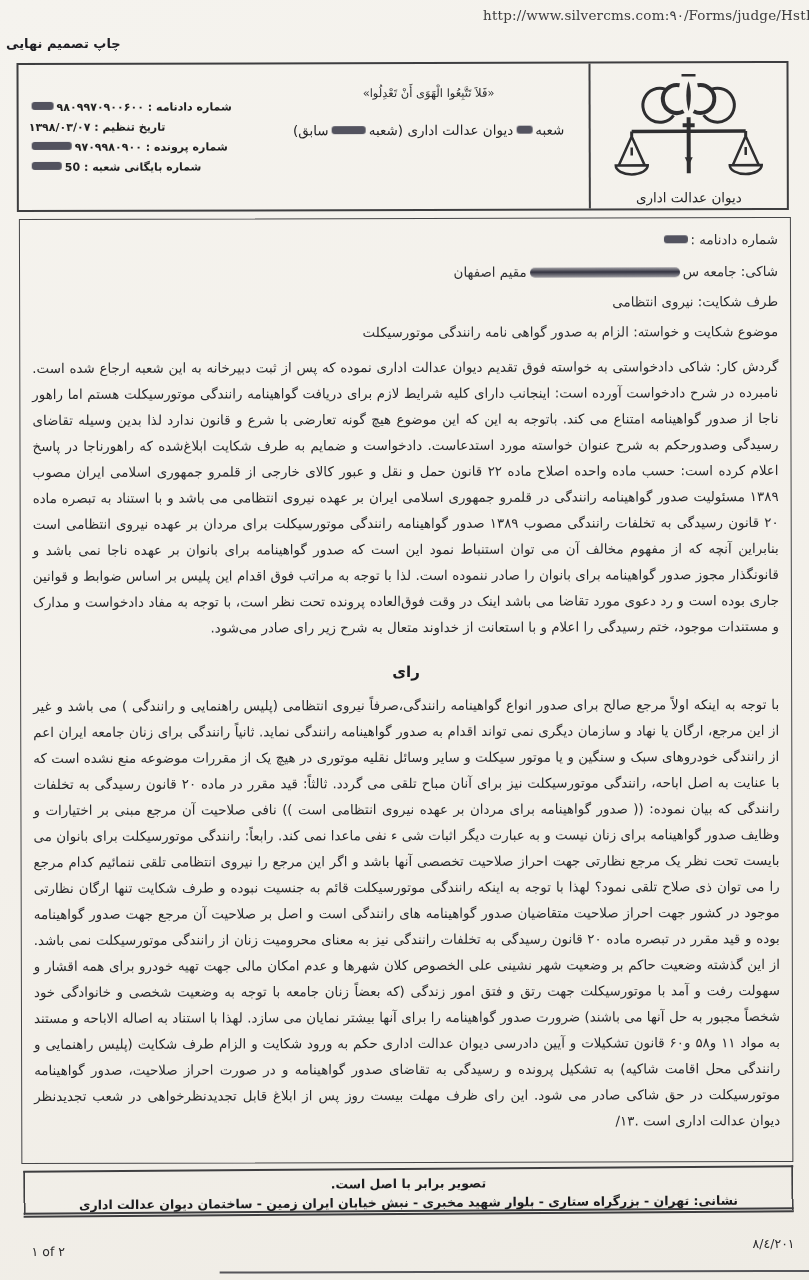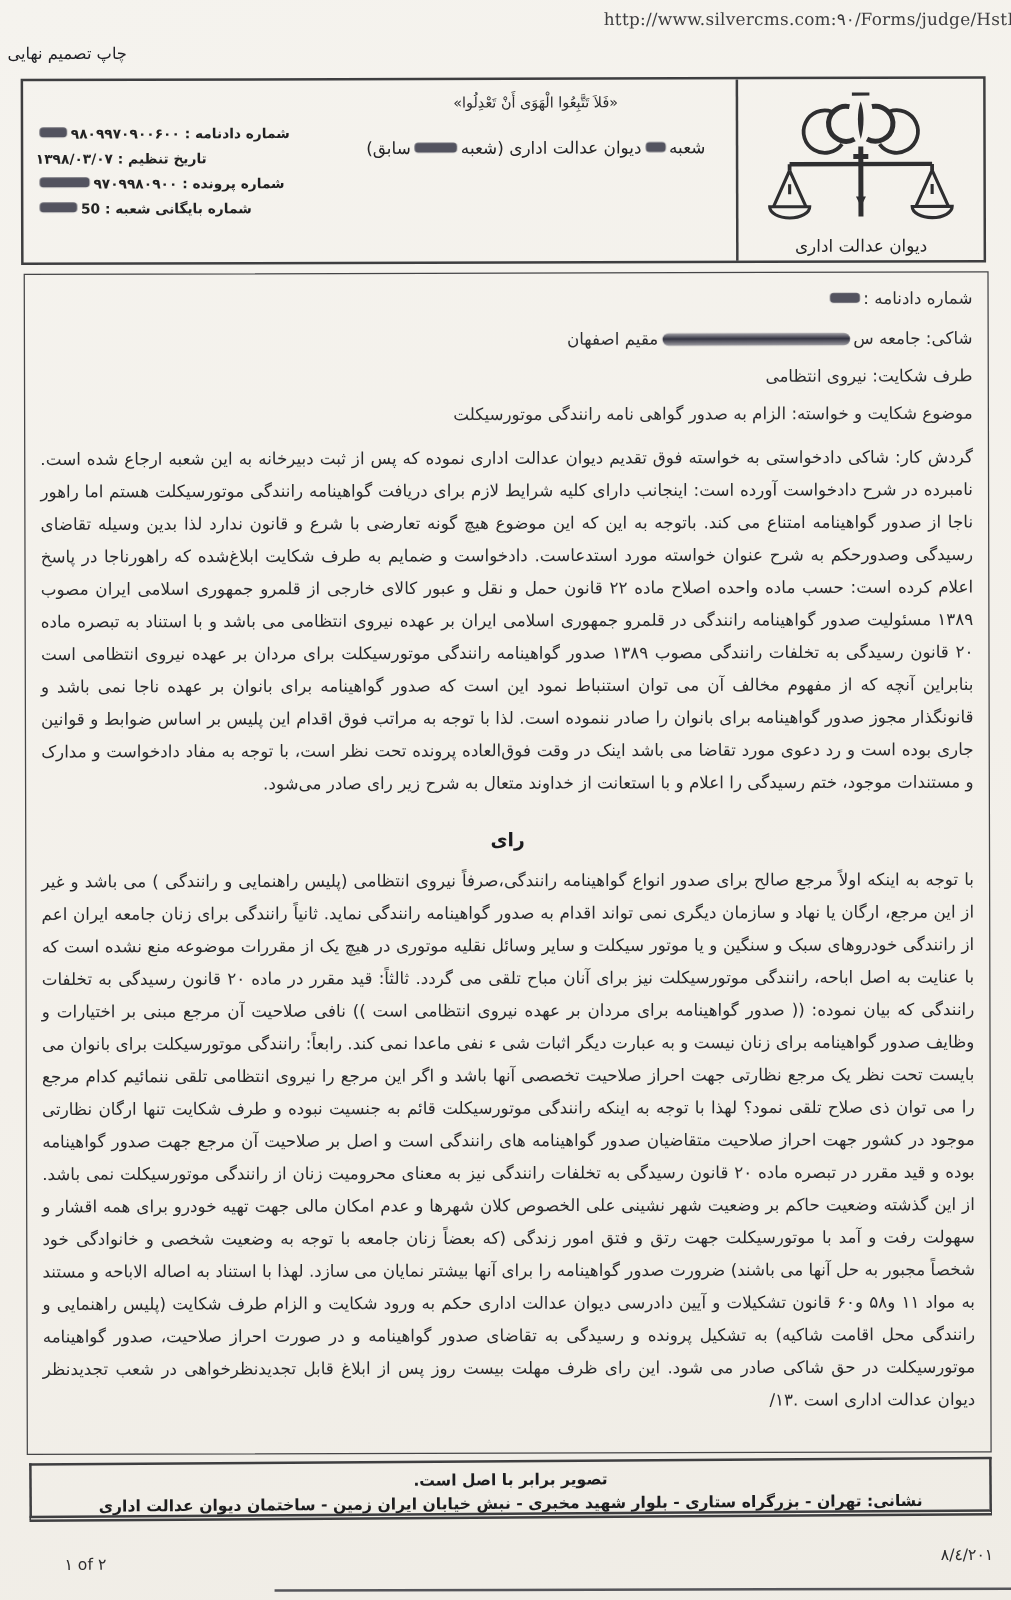--- a/index.html
+++ b/index.html
@@ -8,33 +8,33 @@
     background:linear-gradient(160deg,#f5f3ee 0%,#f3f0ea 55%,#efece5 100%);
     font-family:"DejaVu Sans",sans-serif;color:#2c2c2e;
     -webkit-font-smoothing:antialiased;
   }
   .url-line{
     position:absolute;top:7px;left:483px;white-space:nowrap;direction:ltr;
     font-family:"DejaVu Serif",serif;font-size:13.5px;color:#3d3d3f;letter-spacing:.2px;
   }
   .print-btn{
     position:absolute;top:36px;left:6px;direction:rtl;
-    font-size:13px;font-weight:normal;color:#1f1f24;cursor:pointer;
+    font-size:13px;font-weight:bold;color:#1f1f24;cursor:pointer;
   }
   .scan{position:absolute;inset:0;transform:rotate(-0.15deg);}
   
   .header-box{
     position:absolute;left:18px;top:62px;width:772px;height:149px;
     border:2px solid #3e3e40;display:flex;flex-direction:row;direction:ltr;
     box-sizing:border-box;background:transparent;
   }
   .meta-cell{width:250px;box-sizing:border-box;padding:36px 4px 0 6px;direction:rtl;}
   .meta-row{display:block;text-align:left;direction:rtl;font-size:11px;font-weight:bold;
     color:#222;margin-bottom:7px;white-space:nowrap;padding-left:4px;}
-  .center-cell{flex:1;direction:rtl;text-align:center;padding-top:11px;}
+  .center-cell{flex:1;direction:rtl;text-align:center;padding-top:22px;}
   .quote{font-size:11.5px;color:#2a2a2c;margin-bottom:22px;}
   .branch-line{font-size:13.5px;color:#242426;}
   .doc-title{font-size:17px;font-weight:bold;color:#151517;}
   .emblem-cell{
     width:198px;border-left:2px solid #3e3e40;box-sizing:border-box;
     display:flex;flex-direction:column;align-items:center;justify-content:flex-start;
     padding-top:6px;direction:rtl;
   }
   .emblem-caption{font-size:13.5px;color:#242426;margin-top:2px;}
   .emblem-svg{display:block;}
@@ -58,21 +58,21 @@
   }
   
   .footer-box{
     position:absolute;left:22px;top:1168px;width:770px;height:47px;
     border:2px solid #3e3e40;border-bottom:5px double #3e3e40;box-sizing:border-box;
     direction:rtl;text-align:center;transform:rotate(-0.25deg);
     padding-top:6px;
   }
   .footer-certified{font-size:12.5px;font-weight:bold;color:#1d1d1f;margin-bottom:4px;}
   .footer-address{font-size:12.5px;font-weight:bold;color:#1d1d1f;}
-  .page-indicator{position:absolute;left:30px;top:1243px;font-size:12.5px;direction:ltr;color:#2a2a2c;margin-left:20px;}
+  .page-indicator{position:absolute;left:30px;top:1243px;font-size:12.5px;direction:ltr;color:#2a2a2c;}
   .page-date{position:absolute;right:16px;top:1237px;font-size:12.5px;direction:rtl;color:#2a2a2c;}
   .bottom-edge{position:absolute;left:218px;right:0;top:1271px;height:2px;background:#55555a;}
   
   .redact{
     display:inline-block;height:8px;min-width:14px;border-radius:3px;
     background:#53535f;filter:blur(.5px);vertical-align:1px;margin:0 3px;
   }
   .scribble{
     display:inline-block;height:10px;border-radius:5px;vertical-align:-1px;margin:0 3px;
     background:linear-gradient(180deg,rgba(85,85,100,.5) 0%,rgba(40,40,55,.95) 45%,rgba(90,90,105,.55) 100%);

